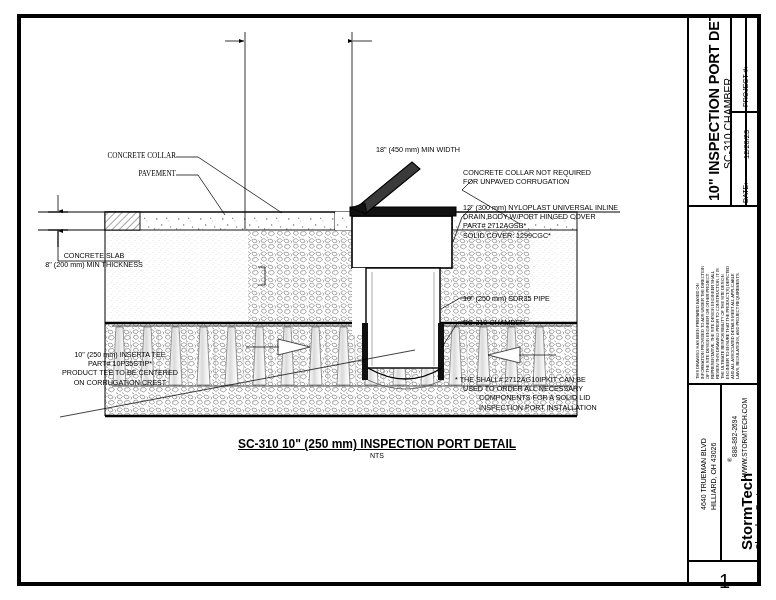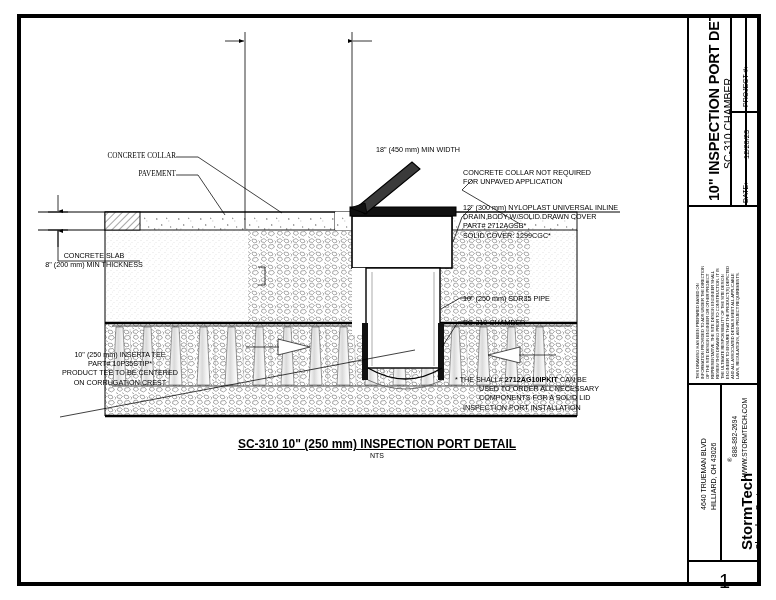--- a/index.html
+++ b/index.html
@@ -98,21 +98,21 @@
   
   .ann {
     position: absolute;
     font-size: 7.2px;
     color: #000;
     line-height: 9.2px;
     white-space: nowrap;
   }
   .ann.right { text-align: right; font-family: Liberation Serif, serif; }
   .ann.center { text-align: center; }
-  .ann b { font-weight: bold; }
+  .ann b { font-weight: normal; }
 
   #detail-title {
     position: absolute;
     left: 232px; top: 437px;
     width: 290px;
     text-align: center;
     font-size: 12px;
     font-weight: bold;
     text-decoration: underline;
     color: #000;
@@ -405,45 +405,45 @@
 
   <div class="ann center" style="left:20px; top:350px; width:200px;">
     <div class="right" style="width:200px;">10" (250 mm) INSERTA TEE</div>
     <div class="right" style="width:200px;">PART# 10P35STIP*</div>
     <div>PRODUCT TEE TO BE CENTERED</div>
     <div>ON CORRUGATION CREST</div>
   </div>
 
   <div class="ann" style="left:463px; top:168px;">
     <div>CONCRETE COLLAR NOT REQUIRED</div>
-    <div>FOR UNPAVED APPLICATION</div>
+    <div>FOR UNPAVED CORRUGATION</div>
   </div>
 
   <div class="ann" style="left:463px; top:203px;">
     <div>12" (300 mm) NYLOPLAST UNIVERSAL INLINE</div>
-    <div>DRAIN BODY W/SOLID DRAWN COVER</div>
+    <div>DRAIN BODY W/PORT HINGED COVER</div>
     <div>PART# 2712AGSB*</div>
     <div>SOLID COVER: 1299CGC*</div>
   </div>
 
   <div class="ann" style="left:463px; top:294px;">
     <div>10" (250 mm) SDR35 PIPE</div>
   </div>
 
   <div class="ann" style="left:463px; top:318px;">
     <div>SC-310 CHAMBER</div>
   </div>
 
   <div class="ann" style="left:455px; top:375px;">
     <div>
       <span>* THE SHALL# </span><b>2712AG10IPKIT</b><span> CAN BE</span>
     </div>
-    <div style="padding-left:8px;margin-left:16px;">USED TO ORDER ALL NECESSARY</div>
+    <div style="padding-left:8px;">USED TO ORDER ALL NECESSARY</div>
     <div style="padding-left:24px;">COMPONENTS FOR A SOLID LID</div>
-    <div style="padding-left:8px;">INSPECTION PORT INSTALLATION</div>
+    <div style="padding-left:24px;">INSPECTION PORT INSTALLATION</div>
   </div>
 
   <div id="detail-title">SC-310 10" (250 mm) INSPECTION PORT DETAIL</div>
   <div id="detail-nts">NTS</div>
 
   <div id="titleblock">
 
     <div class="tb-cell" id="tb-title-box">
 
       <div class="tb-div-v" style="left:41px; top:0; width:1.5px; height:190px;"></div>

